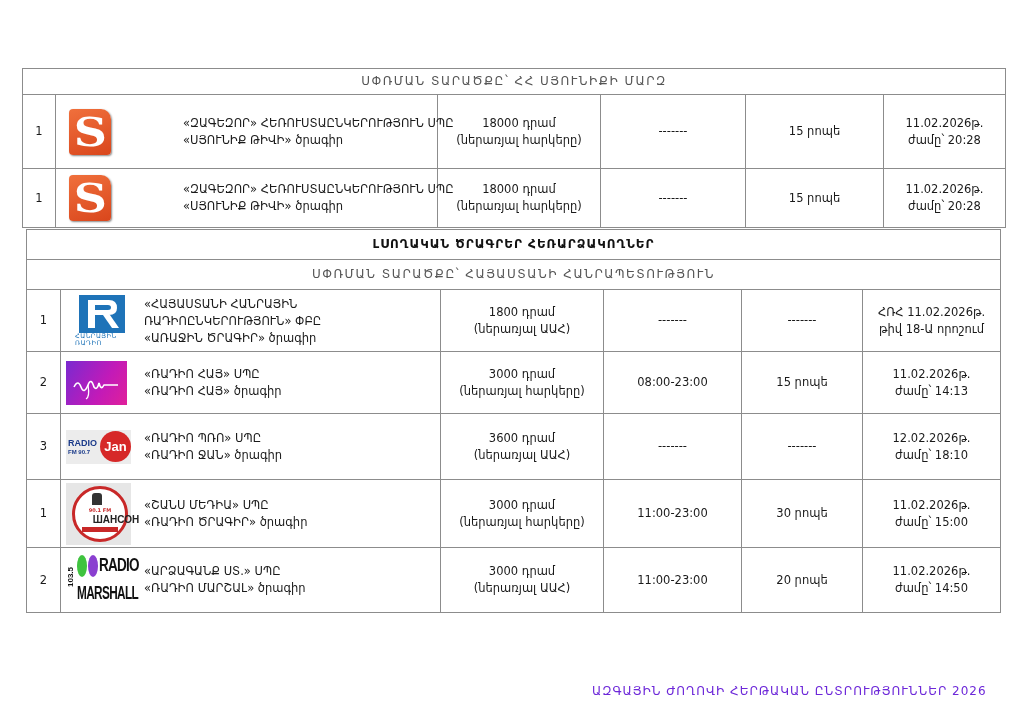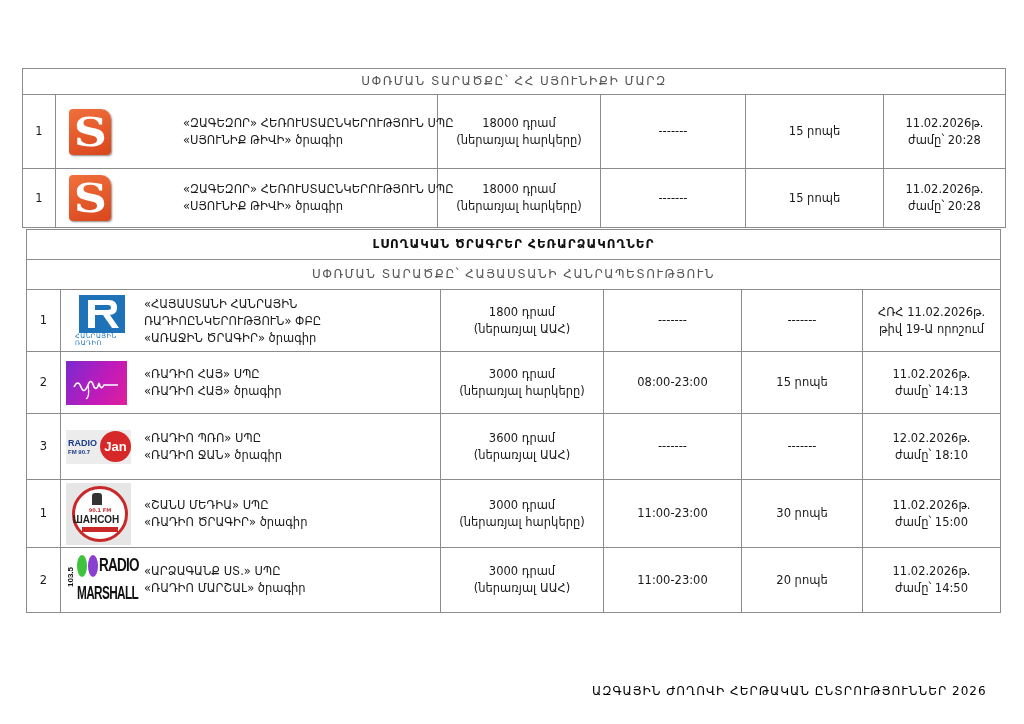--- a/index.html
+++ b/index.html
@@ -8,21 +8,21 @@
   table { position:absolute; border-collapse:collapse; table-layout:fixed; }
   td { border:1px solid #8c8c8c; padding:0; font-size:11.5px; line-height:17px; vertical-align:middle; }
   td.num { text-align:center; }
   td.center { text-align:center; }
   td.section { text-align:center; color:#555; font-size:12px; letter-spacing:1.5px; }
   td.title { text-align:center; font-weight:bold; color:#111; font-size:12px; letter-spacing:1px; }
   .name-cell { position:relative; }
   .logo { position:absolute; left:8px; top:50%; transform:translateY(-50%); }
   .name { position:absolute; top:50%; transform:translateY(-50%); }
   .name div { white-space:nowrap; }
-  .footer { position:absolute; left:592px; top:684px; font-size:12px; color:#000000; letter-spacing:1px; }
+  .footer { position:absolute; left:592px; top:684px; font-size:12px; color:#6d28d9; letter-spacing:1px; }
   .logo-s { width:42px; height:46px; border-radius:4px 10px 4px 4px;
             background:linear-gradient(160deg,#f0703c,#d9461c);
             box-shadow:1px 1px 2px #888; display:flex; align-items:center; justify-content:center; }
   .logo-s span { color:#fff; font-family:"DejaVu Serif", serif; font-size:40px; font-weight:bold; line-height:40px; transform:scaleX(1.15); }
 </style>
 </head>
 <body>
 
 <table style="left:22px; top:27px; width:983px;margin-top:41px;">
   <colgroup>
@@ -121,21 +121,21 @@
       </div>
     </td>
     <td class="center">
       <div>1800 դրամ</div>
       <div>(ներառյալ ԱԱՀ)</div>
     </td>
     <td class="center">-------</td>
     <td class="center">-------</td>
     <td class="center">
       <div>ՀՌՀ 11.02.2026թ.</div>
-      <div>թիվ 19-Ա որոշում</div>
+      <div>թիվ 18-Ա որոշում</div>
     </td>
   </tr>
 
   <tr style="height:62px">
     <td class="num">2</td>
     <td class="name-cell">
       <div class="logo" style="left:5px; width:61px; height:44px; background:linear-gradient(120deg,#7a2ad0,#c21ab8 60%,#e0209a);">
         <svg width="61" height="44" viewBox="0 0 61 44">
           <path d="M8 26 Q12 18 15 26 T22 24 Q25 16 28 26 Q31 30 33 22 Q35 30 38 24 L52 24" stroke="#fff" stroke-width="1.6" fill="none"></path>
           <path d="M22 24 Q24 36 20 38" stroke="#fff" stroke-width="1.3" fill="none"></path>
@@ -184,21 +184,21 @@
   </tr>
 
 
   <tr style="height:68px">
     <td class="num">1</td>
     <td class="name-cell">
       <div class="logo" style="left:5px; width:65px; height:62px; background:#e6e6e6;">
         <div style="position:absolute; left:6px; top:3px; width:50px; height:50px; border-radius:50%; background:#fff; border:3px solid #c82828;"></div>
         <div style="position:absolute; left:26px; top:10px; width:10px; height:12px; background:#333; border-radius:3px 3px 0 0;"></div>
         <div style="position:absolute; left:6px; top:24px; width:56px; text-align:center; font-size:5px; line-height:6px; color:#c82828; font-weight:bold;">90.1 FM</div>
-        <div style="position:absolute; left:2px; top:31px; width:56px; text-align:center; font-family:'Liberation Sans',sans-serif; font-weight:bold; font-size:10px; line-height:11px; color:#222;">ШАНСОН</div>
+        <div style="position:absolute; left:22px; top:31px; width:56px; text-align:center; font-family:'Liberation Sans',sans-serif; font-weight:bold; font-size:10px; line-height:11px; color:#222;">ШАНСОН</div>
         <div style="position:absolute; left:16px; top:44px; width:36px; height:5px; background:#c82828;"></div>
       </div>
       <div class="name" style="left:83px;">
         <div>«ՇԱՆՍ ՄԵԴԻԱ» ՍՊԸ</div>
         <div>«ՌԱԴԻՈ ԾՐԱԳԻՐ» ծրագիր</div>
       </div>
     </td>
     <td class="center">
       <div>3000 դրամ</div>
       <div>(ներառյալ հարկերը)</div>

